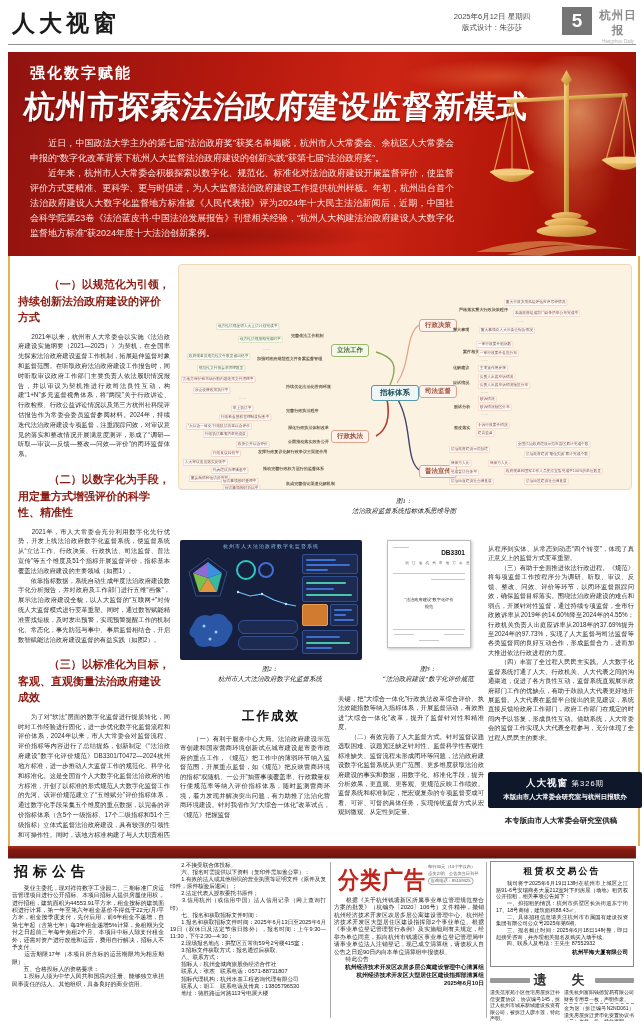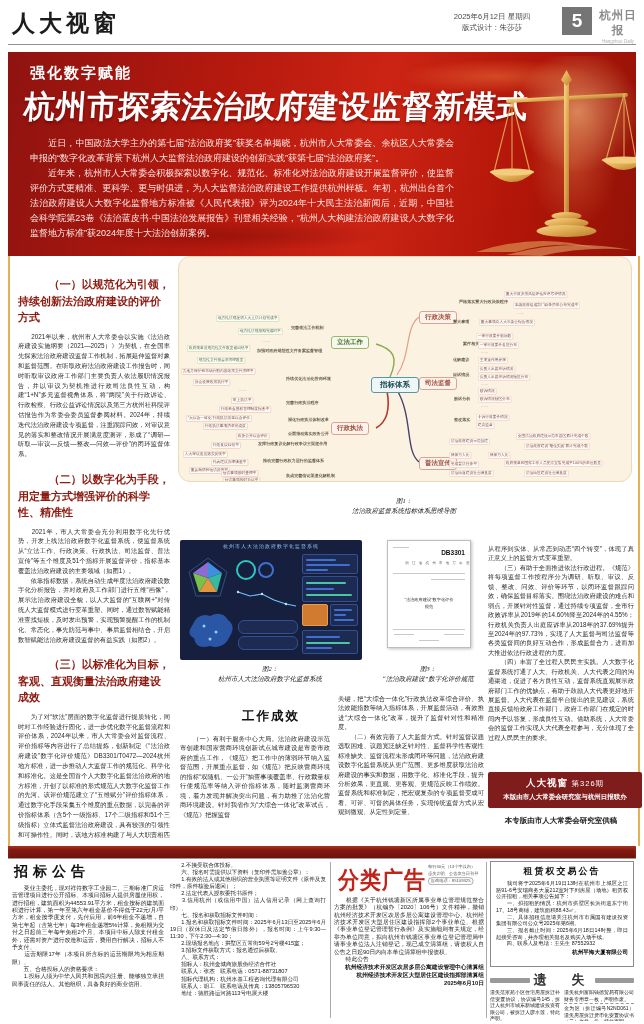--- a/index.html
+++ b/index.html
@@ -30,22 +30,22 @@
     text-align:justify;white-space:pre-line;}
   #scales{right:0;top:4px;}
   
   #article{left:8px;top:256px;width:628px;height:590px;background:#fff;
     border-left:2px solid #e2b254;border-right:2px solid #e2b254;}
   
   #leftcol{left:8px;top:8px;width:152px;height:574px;overflow:hidden;}
   .sec-h{font-size:11px;line-height:1.5;font-weight:bold;color:#8c1a10;text-indent:2.8em;margin:12px 0 6px;}
   .sec-b{font-size:6.3px;line-height:1.56;text-align:justify;color:#2b2b2b;white-space:pre-line;}
   
-  #mindmap{left:168px;top:0;width:452px;height:224px;background:#fcf2e1;border:1px solid #ecd9b8;
-    border-radius:12px;overflow:hidden;}
+  #mindmap{left:168px;top:8px;width:452px;height:224px;background:#fcf2e1;border:1px solid #ecd9b8;
+    border-radius:4px;overflow:hidden;}
   #mindmap svg{position:absolute;left:0;top:0;}
   .mm{position:absolute;white-space:nowrap;}
   .hub{font-size:7.5px;font-weight:bold;color:#1f4e57;border:1px solid #5598a6;background:#eef6f7;padding:2px 8px;border-radius:3px;}
   .br-g{font-size:6.5px;font-weight:bold;color:#4a6b2a;border:1px solid #9ab86a;background:#f5f9ed;padding:1px 5px;border-radius:3px;}
   .br-s{font-size:6.5px;font-weight:bold;color:#a05038;border:1px solid #dfa28c;background:#fdf3ee;padding:1px 5px;border-radius:3px;}
   .lb{font-size:6px;transform:scale(.68);transform-origin:0 0;color:#6b6152;font-weight:bold;}
   .lf-g{font-size:6px;transform:scale(.62);transform-origin:0 0;color:#5d6b4a;border:1px solid #c6d6a8;background:#fbfdf6;padding:0 2px;border-radius:2px;}
   .lf-r{font-size:6px;transform:scale(.62);transform-origin:0 0;color:#7a5248;border:1px solid #e8c0ae;background:#fffaf7;padding:0 2px;border-radius:2px;}
   .lf-s{font-size:6px;transform:scale(.62);transform-origin:0 0;color:#7a5248;border:1px solid #eccabb;background:#fffaf7;padding:0 2px;border-radius:2px;}
   .lf-e{font-size:6px;transform:scale(.62);transform-origin:0 0;color:#9a9a9a;}
@@ -62,21 +62,21 @@
   #fig3 .code{position:absolute;right:5px;top:8px;font-size:6.5px;font-weight:bold;color:#111;}
   #fig3 .series{position:absolute;left:0;top:20px;width:100%;text-align:center;font-size:6px;transform:scale(.58);
     transform-origin:50% 0;color:#555;letter-spacing:2px;white-space:nowrap;}
   #fig3 .doc-title{position:absolute;left:4px;top:56px;width:74px;text-align:center;font-size:6px;transform:scale(.7);
     transform-origin:50% 0;color:#333;}
   .docline{position:absolute;background:#c9c9c9;}
   
   #colC{left:478px;top:288px;width:146px;height:226px;overflow:hidden;}
   .flow{font-size:6.3px;line-height:1.5;text-align:justify;color:#2b2b2b;white-space:pre-line;}
   
-  #issue-box{left:478px;top:516px;width:146px;background:#7f1d1d;color:#fff;text-align:center;
+  #issue-box{left:478px;top:516px;width:146px;background:#0f172a;color:#fff;text-align:center;
     padding:5px 4px 6px;border-radius:2px;}
   #issue-box .l1{font-size:9.5px;font-weight:bold;letter-spacing:1px;}
   #issue-box .l1 .no{font-size:7.5px;font-weight:normal;}
   #issue-box .l2{font-size:6.5px;font-weight:bold;margin-top:3px;}
   #credit{left:478px;top:560px;width:146px;text-align:center;font-size:7.5px;font-weight:bold;color:#222;}
   
   #res-h{left:170px;top:452px;width:182px;text-align:center;font-size:12.5px;font-weight:bold;color:#111;letter-spacing:2px;}
   #colA{left:170px;top:478px;width:150px;height:100px;overflow:hidden;}
   #colB{left:328px;top:438px;width:146px;height:140px;overflow:hidden;}
   

